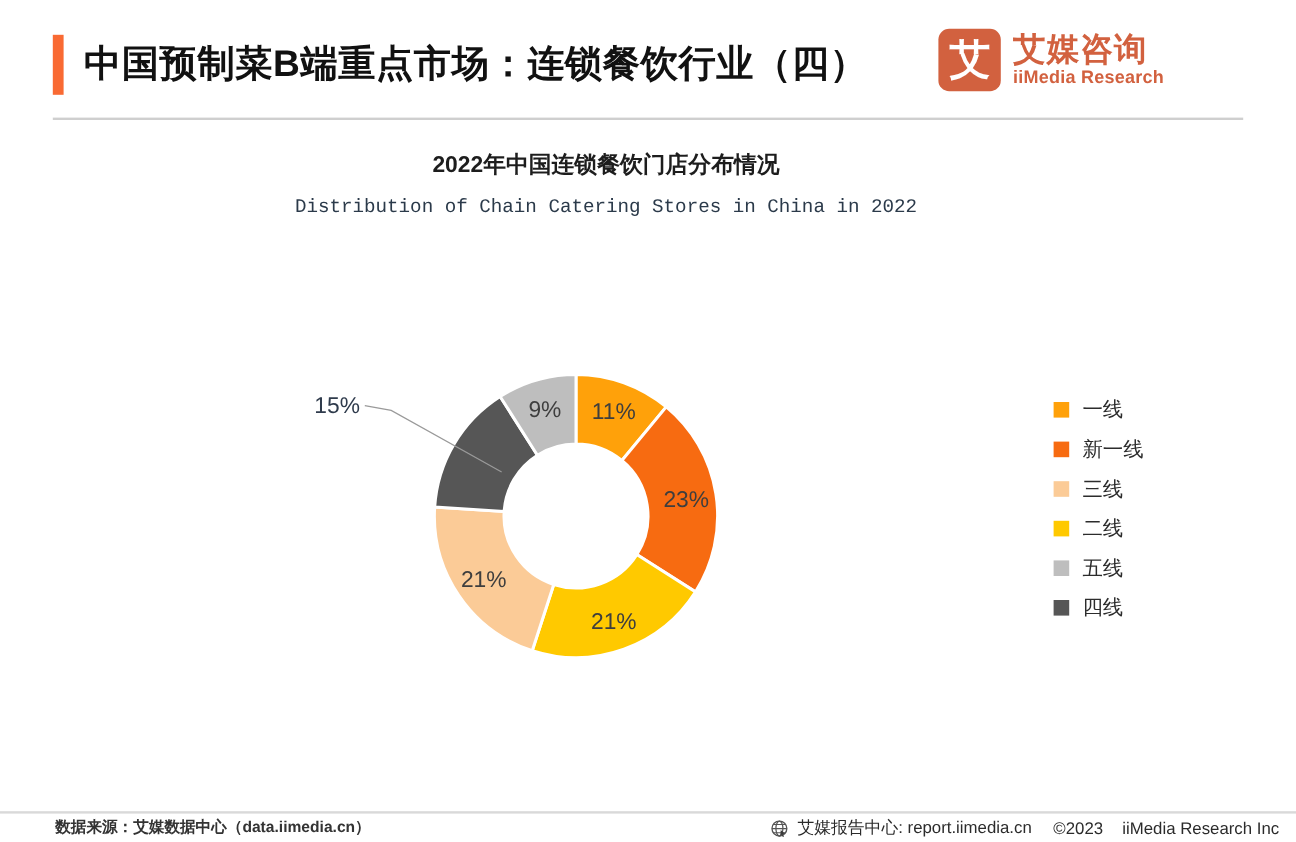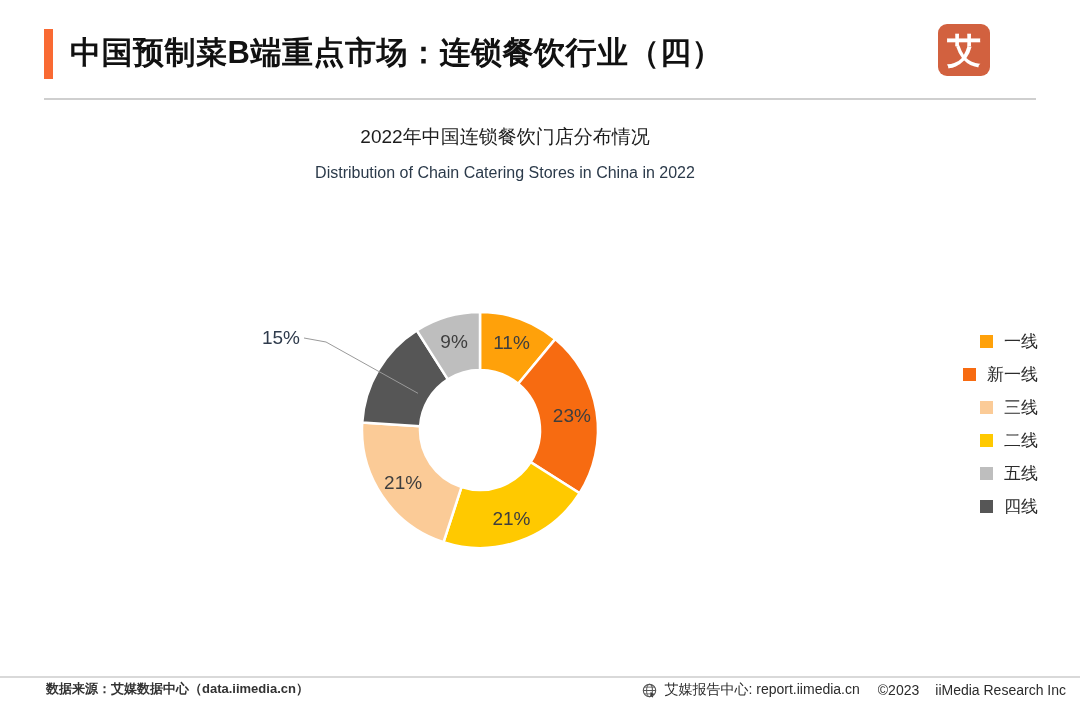--- a/index.html
+++ b/index.html
@@ -16,21 +16,20 @@
     overflow: hidden;
   }
 
   
   .header {
     position: absolute;
     left: 0;
     top: 0;
     width: 986px;
     height: 100px;
-    padding-left: 20px;
   }
   .accent-bar {
     position: absolute;
     left: 44px;
     top: 29px;
     width: 9px;
     height: 50px;
     background: #f96a33;
   }
   .page-title {
@@ -98,32 +97,33 @@
   }
 
   
   .chart-title {
     position: absolute;
     left: 0;
     top: 124px;
     width: 1010px;
     text-align: center;
     font-size: 19px;
-    font-weight: 400;
+    font-weight: 700;
     color: #1d1d1d;
   }
   .chart-subtitle {
     position: absolute;
     left: 0;
     top: 164px;
     width: 1010px;
     text-align: center;
     font-size: 16px;
     font-weight: 400;
     color: #2b3a4a;
+    font-family: Liberation Mono, monospace;
   }
 
   
   .chart-area {
     position: absolute;
     left: 0;
     top: 200px;
     width: 1080px;
     height: 440px;
   }
@@ -151,21 +151,20 @@
   .legend {
     position: absolute;
     left: 878px;
     top: 325px;
     width: 160px;
   }
   .legend-item {
     display: flex;
     align-items: center;
     height: 33px;
-    justify-content: flex-end;
   }
   .legend-swatch {
     width: 13px;
     height: 13px;
     flex: 0 0 13px;
     margin-right: 11px;
   }
   .legend-label {
     font-size: 17px;
     color: #2c2c2c;
@@ -230,20 +229,24 @@
 </style>
 </head>
 <body>
 
 <div class="header">
   <div class="accent-bar"></div>
   <div class="page-title">中国预制菜B端重点市场：连锁餐饮行业（四）</div>
 
   <div class="logo">
     <div class="logo-mark">艾</div>
+    <div class="logo-text">
+      <div class="logo-cn">艾媒咨询</div>
+      <div class="logo-en">iiMedia Research</div>
+    </div>
   </div>
 
   <div class="header-rule"></div>
 </div>
 
 <div class="chart-title">2022年中国连锁餐饮门店分布情况</div>
 <div class="chart-subtitle">Distribution of Chain Catering Stores in China in 2022</div>
 
 <div class="chart-area">
   <div class="donut-wrap">

